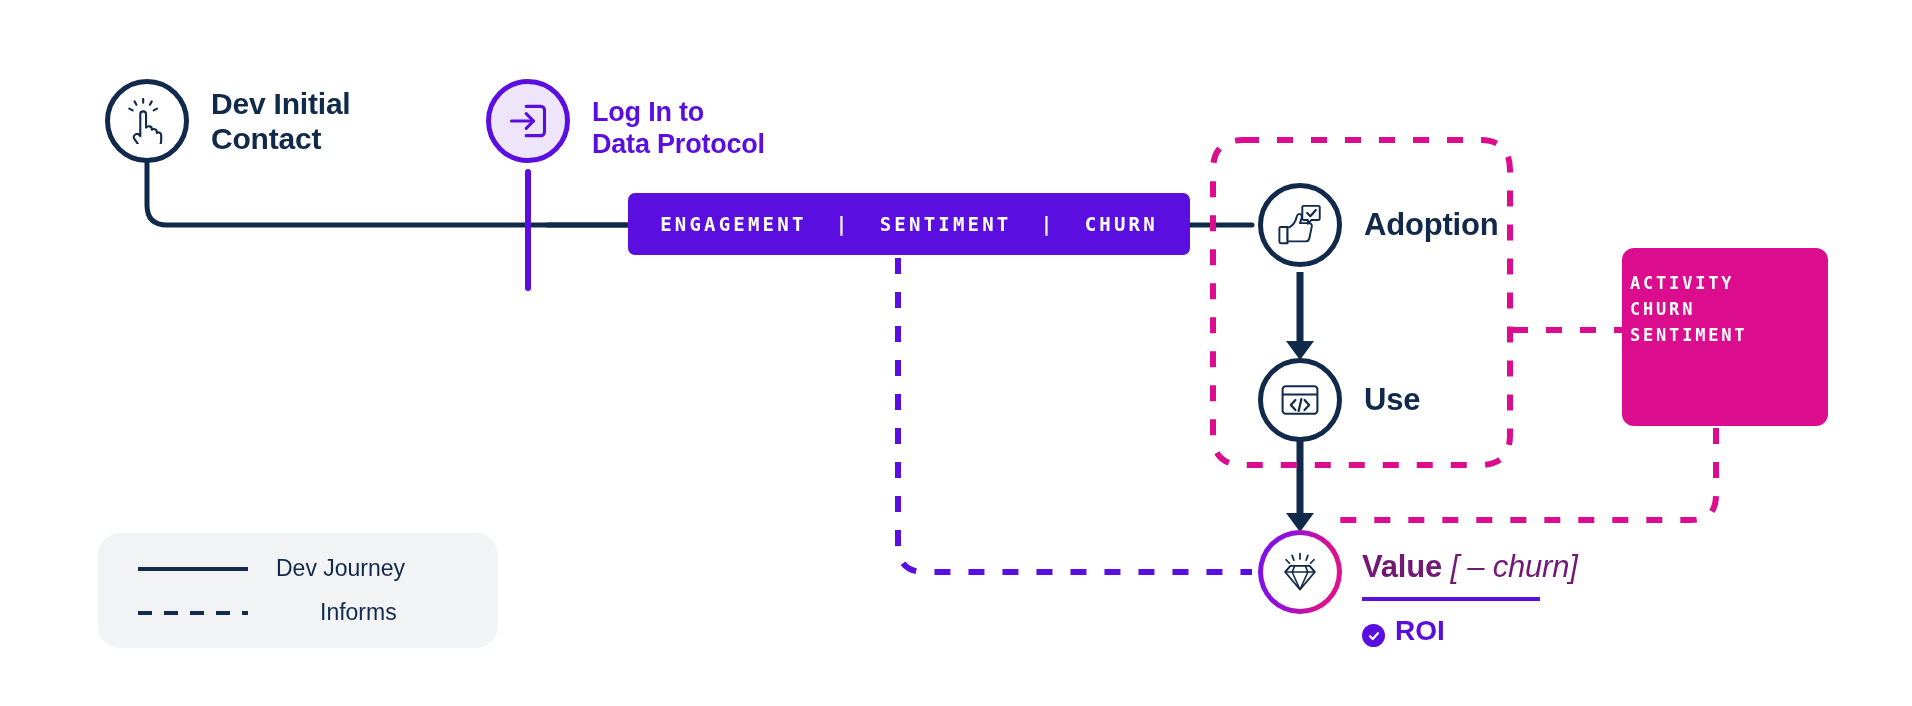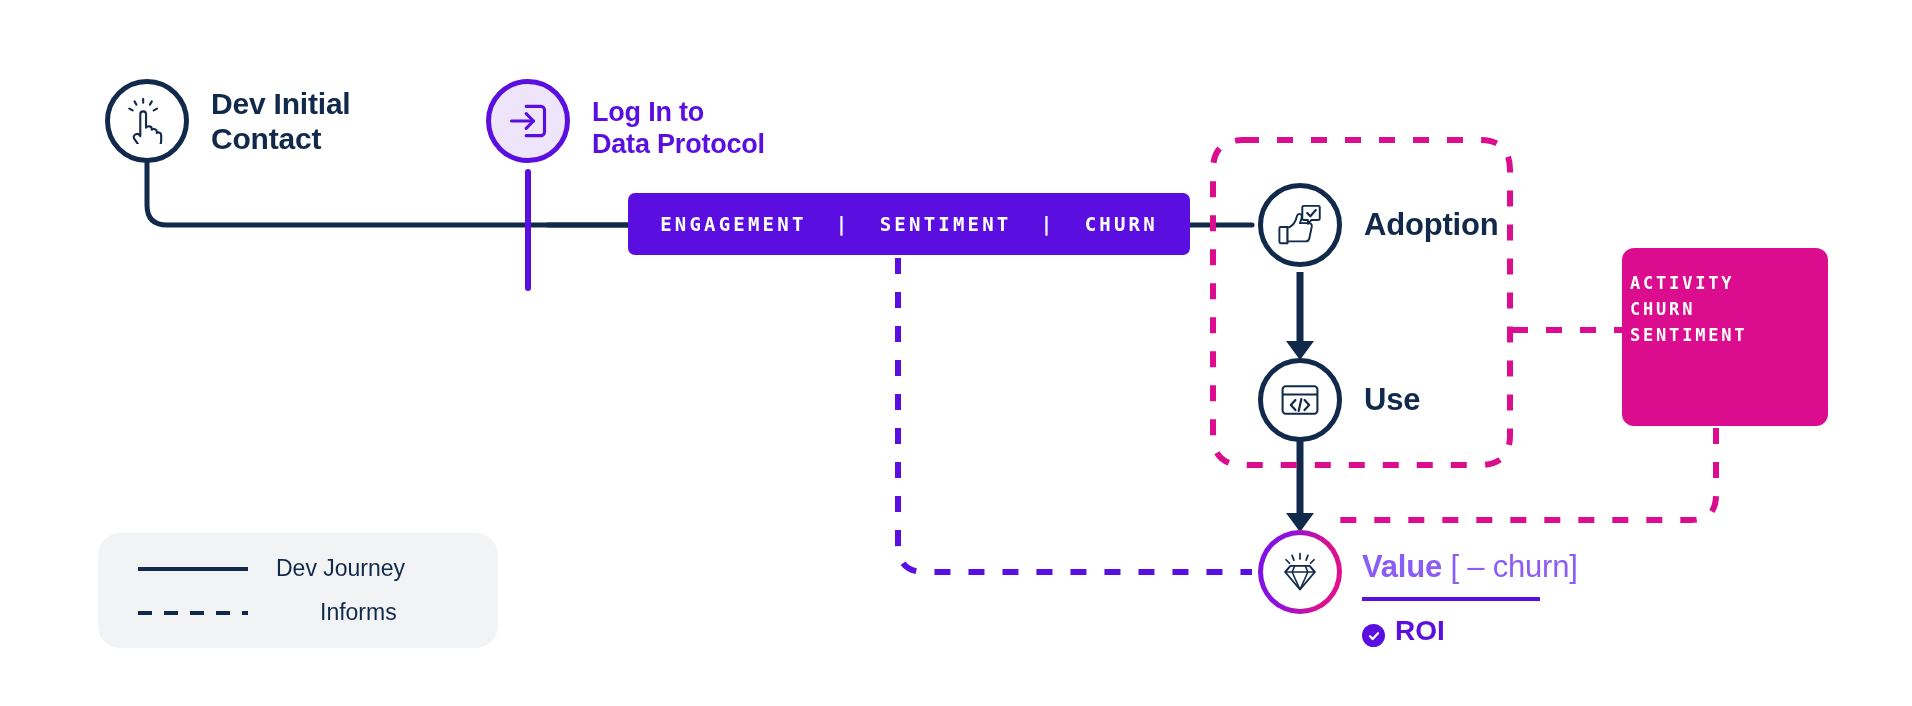--- a/index.html
+++ b/index.html
@@ -160,26 +160,26 @@
     white-space: nowrap;
   }
 
   
   .value-text-block {
     position: absolute;
     left: 1362px; top: 549px;
   }
   .value-line {
     font-size: 31px;
-    color: #8b5cf6;
+    color: #701a75;
     white-space: pre;
     letter-spacing: -0.2px;
   }
   .value-strong { font-weight: bold; }
-  .value-weak { font-weight: normal; }
+  .value-weak { font-weight: normal; font-style: italic; }
   .value-rule {
     width: 178px;
     height: 4px;
     background: #5A0FE0;
     margin-top: 12px;
   }
   .roi-row {
     display: flex;
     align-items: flex-end;
     margin-top: 14px;

